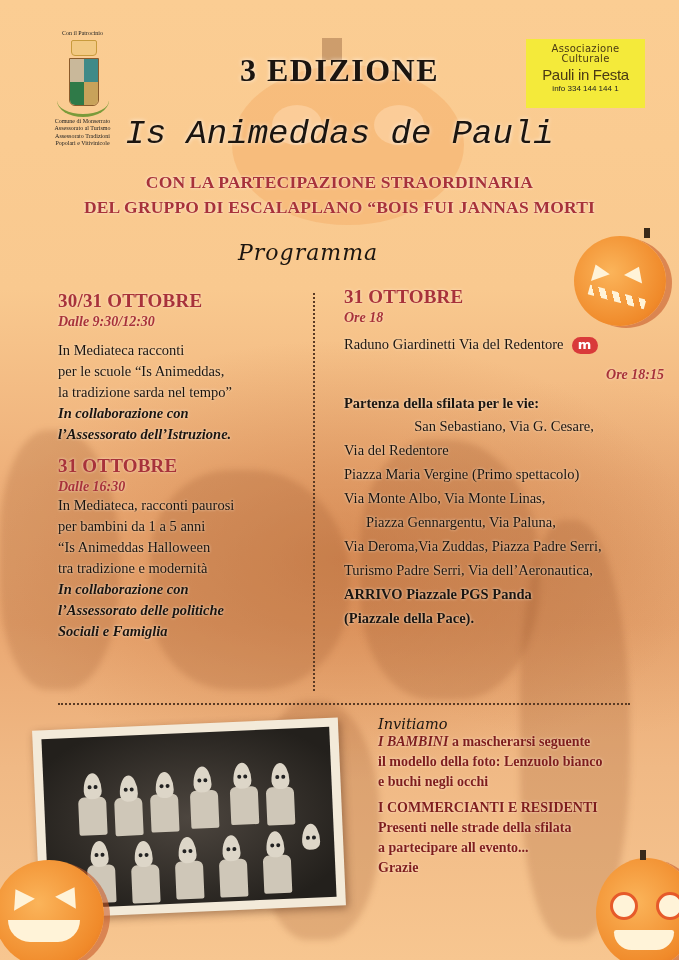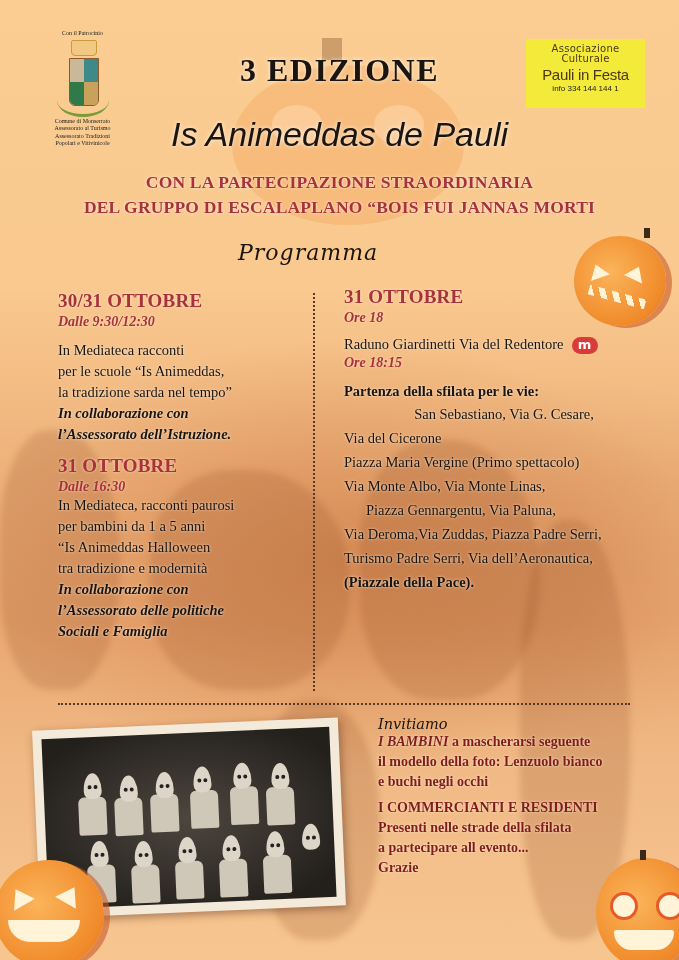--- a/index.html
+++ b/index.html
@@ -61,21 +61,21 @@
   .assoc .l4 { font-family: "Liberation Sans", sans-serif; font-size: 8px; color: #222; margin-top: 1px; }
 
   
   .edizione {
     position: absolute; left: 0; right: 0; top: 52px; text-align: center;
     font-weight: bold; font-size: 32px; letter-spacing: 1.5px; color: #1b1510;
     text-shadow: 0 0 4px rgba(255,255,255,0.8);
   }
   .animeddas {
     position: absolute; left: 0; right: 0; top: 115px; text-align: center;
-    font-family: Liberation Sans, sans-serif; font-style: italic; font-size: 34px; color: #1b1510;
+    font-family: Liberation Mono, monospace; font-style: italic; font-size: 34px; color: #1b1510;
     text-shadow: 0 0 4px rgba(255,255,255,0.8);
   }
   .partecipazione {
     position: absolute; left: 0; right: 0; top: 170px; text-align: center;
     font-weight: bold; font-size: 17.5px; line-height: 25px; color: #a8323a;
     text-shadow: 0 0 3px rgba(255,255,255,0.8); letter-spacing: 0.2px;
   }
   .programma {
     position: absolute; left: 238px; top: 240px;
     font-family: "DejaVu Serif", serif; font-style: italic; font-size: 22px; letter-spacing: 1px; color: #1b1510;
@@ -221,29 +221,30 @@
 </div>
 
 <div class="vdots"></div>
 
 <div class="col-right">
   <div class="date-head">31 OTTOBRE</div>
   <div class="time-label" style="margin-top:2px;">Ore 18</div>
   <div class="body-line" style="margin-top:8px;">
     <span>Raduno Giardinetti Via del Redentore</span><span class="m-icon">m</span>
   </div>
-  <div class="time-label" style="">Ore 18:15</div>
+  <div class="time-label" style="margin-top:12px;text-align:right;">Ore 18:15</div>
   <div class="body-line b" style="margin-top:10px;">Partenza della sfilata per le vie:</div>
   <div class="body-line" style="margin-top:2px;text-align:center;">San Sebastiano, Via G. Cesare,</div>
-  <div class="body-line" style="margin-top:3px;">Via del Cicerone</div>
+  <div class="body-line" style="margin-top:3px;">Via del Redentore</div>
   <div class="body-line" style="margin-top:3px;">Piazza Maria Vergine (Primo spettacolo)</div>
   <div class="body-line" style="margin-top:3px;">Via Monte Albo, Via Monte Linas,</div>
   <div class="body-line" style="margin-top:3px;padding-left:22px;">Piazza Gennargentu, Via Paluna,</div>
   <div class="body-line" style="margin-top:3px;">Via Deroma,Via Zuddas, Piazza Padre Serri,</div>
   <div class="body-line" style="margin-top:3px;">Turismo Padre Serri, Via dell’Aeronautica,</div>
+  <div class="body-line b" style="margin-top:3px;">ARRIVO Piazzale PGS Panda</div>
   <div class="body-line b" style="margin-top:3px;">(Piazzale della Pace).</div>
 </div>
 
 <div class="hdots"></div>
 
 <div class="photo">
   <div class="inner">
     <div class="body" style="left:34px;top:60px;"></div>
     <div class="body" style="left:70px;top:62px;"></div>
     <div class="body" style="left:106px;top:60px;"></div>

